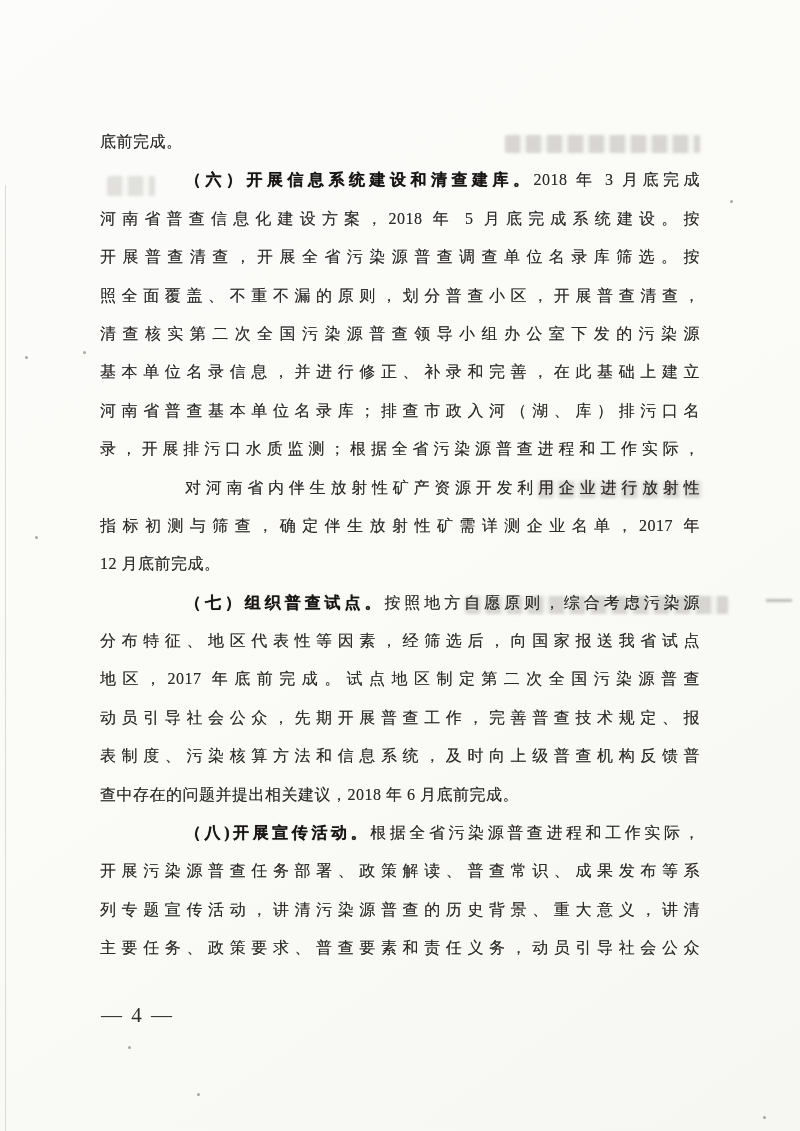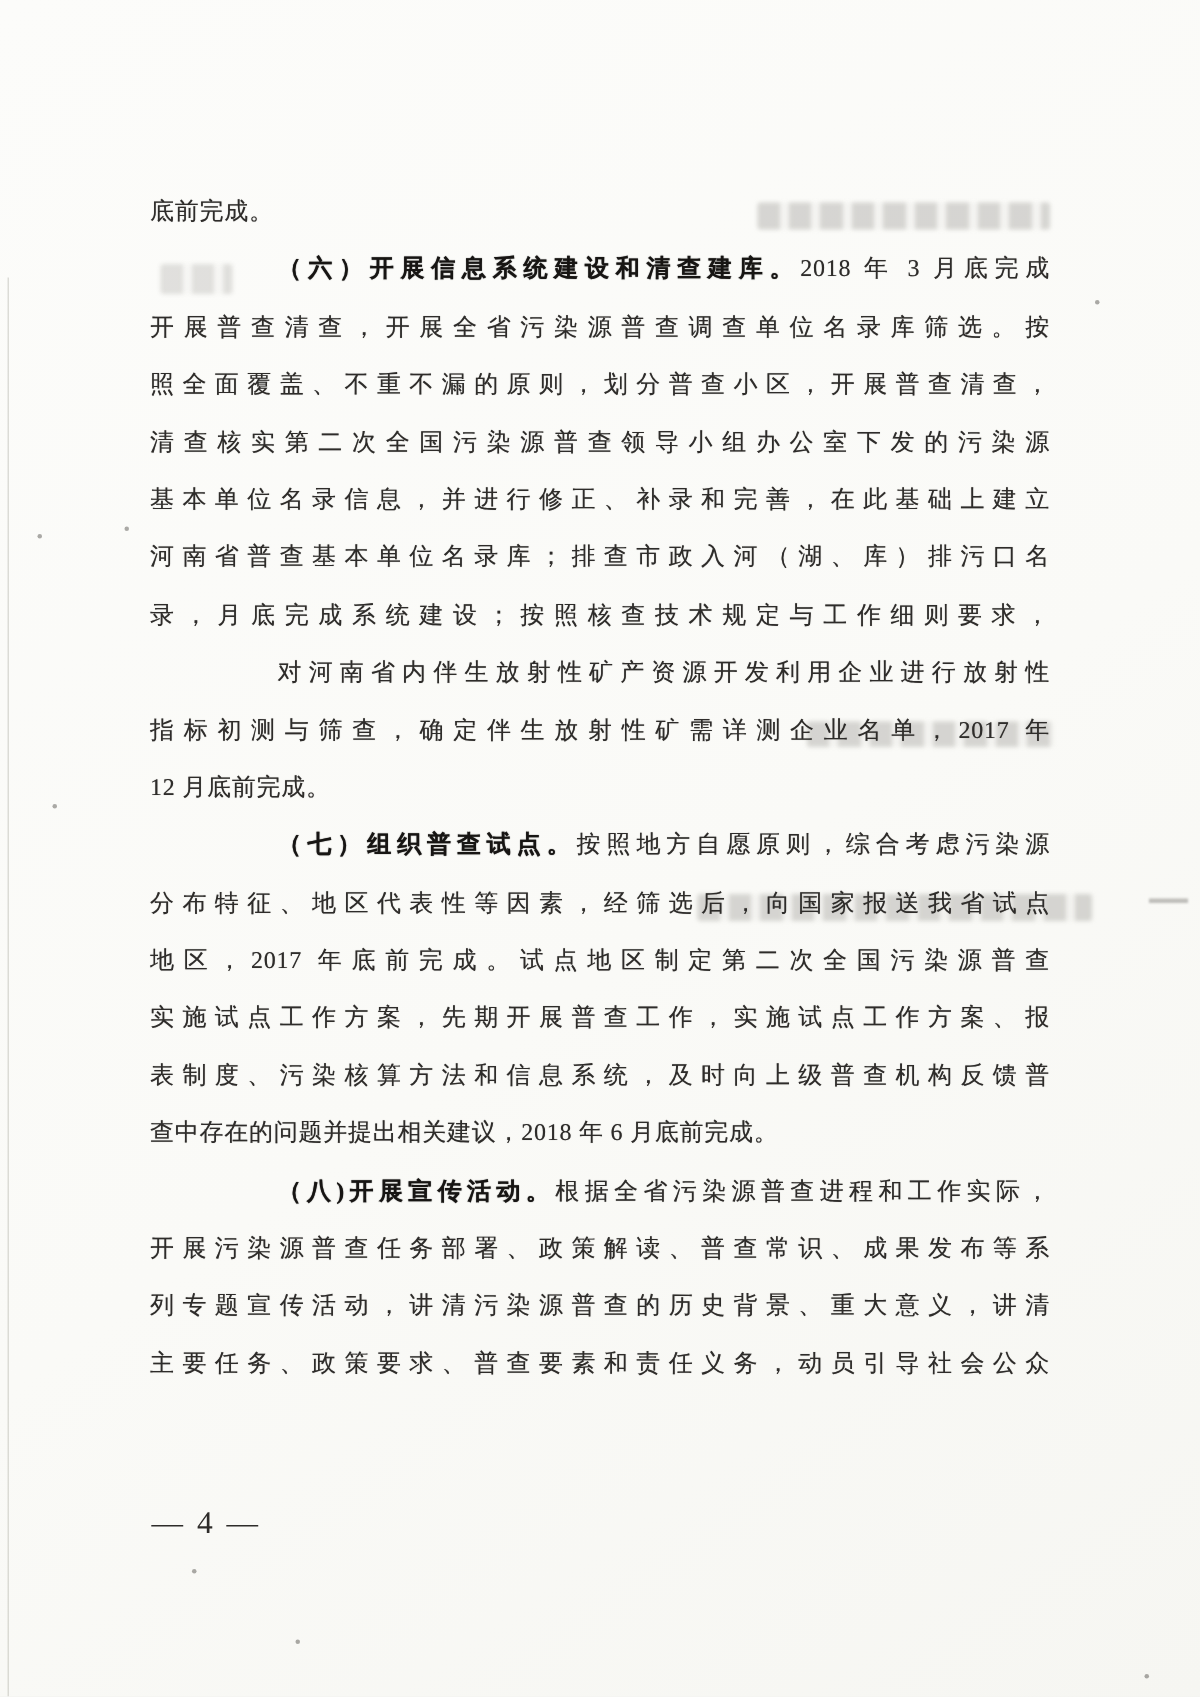--- a/index.html
+++ b/index.html
@@ -100,33 +100,34 @@
   <div class="speck" style="left:25px;  top:356px;"></div>
   <div class="speck" style="left:35px;  top:536px;"></div>
   <div class="speck" style="left:730px; top:200px;"></div>
   <div class="speck" style="left:128px; top:1046px;"></div>
   <div class="speck" style="left:197px; top:1093px;"></div>
   <div class="speck" style="left:763px; top:1116px;"></div>
 
   <div class="textblock">
       <div class="line"><span>底前完成。</span></div>
       <div class="line fill indent"><span class="bold">（六）开展信息系统建设和清查建库。</span><span>2018 年 3 月底完成</span></div>
+      <div class="line fill"><span>河南省普查信息化建设方案，2018 年 5 月底完成系统建设。按</span></div>
       <div class="line fill"><span>开展普查清查，开展全省污染源普查调查单位名录库筛选。按</span></div>
       <div class="line fill"><span>照全面覆盖、不重不漏的原则，划分普查小区，开展普查清查，</span></div>
       <div class="line fill"><span>清查核实第二次全国污染源普查领导小组办公室下发的污染源</span></div>
       <div class="line fill"><span>基本单位名录信息，并进行修正、补录和完善，在此基础上建立</span></div>
       <div class="line fill"><span>河南省普查基本单位名录库；排查市政入河（湖、库）排污口名</span></div>
-      <div class="line fill"><span>录，月底完成系统建设；按照核查技术规定与工作细则要求，</span></div>
+      <div class="line fill"><span>录，开展排污口水质监测；根据全省污染源普查进程和工作实际，</span></div>
       <div class="line fill indent"><span>对河南省内伴生放射性矿产资源开发利用企业进行放射性</span></div>
       <div class="line fill"><span>指标初测与筛查，确定伴生放射性矿需详测企业名单，2017 年</span></div>
       <div class="line"><span>12 月底前完成。</span></div>
       <div class="line fill indent"><span class="bold">（七）组织普查试点。</span><span>按照地方自愿原则，综合考虑污染源</span></div>
       <div class="line fill"><span>分布特征、地区代表性等因素，经筛选后，向国家报送我省试点</span></div>
       <div class="line fill"><span>地区，2017 年底前完成。试点地区制定第二次全国污染源普查</span></div>
-      <div class="line fill"><span>实施试点工作方案，先期开展普查工作，实施试点工作方案、报</span></div>
+      <div class="line fill"><span>动员引导社会公众，先期开展普查工作，完善普查技术规定、报</span></div>
       <div class="line fill"><span>表制度、污染核算方法和信息系统，及时向上级普查机构反馈普</span></div>
       <div class="line"><span>查中存在的问题并提出相关建议，2018 年 6 月底前完成。</span></div>
       <div class="line fill indent"><span class="bold">（八)开展宣传活动。</span><span>根据全省污染源普查进程和工作实际，</span></div>
       <div class="line fill"><span>开展污染源普查任务部署、政策解读、普查常识、成果发布等系</span></div>
       <div class="line fill"><span>列专题宣传活动，讲清污染源普查的历史背景、重大意义，讲清</span></div>
       <div class="line fill"><span>主要任务、政策要求、普查要素和责任义务，动员引导社会公众</span></div>
     </div>
 
   <div class="footer-page-number">— 4 —</div>
 

